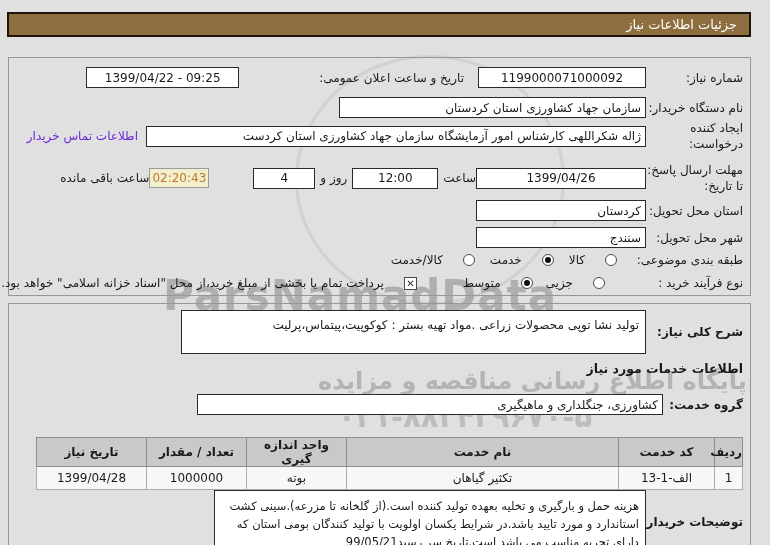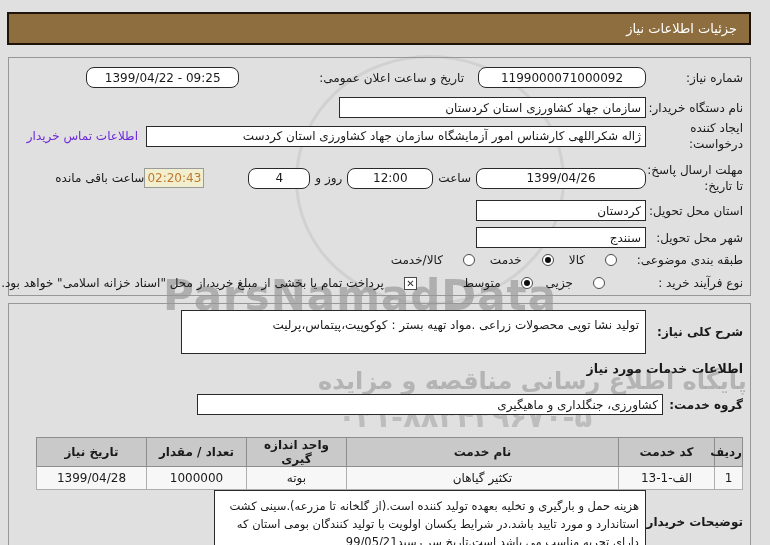--- a/index.html
+++ b/index.html
@@ -17,41 +17,41 @@
   #wm-brand { top: 271px; left: 163px; font-size: 42px; font-weight: bold;
     color: rgba(125,125,125,.5); letter-spacing: 1px; direction: ltr; }
   #wm-script { top: 320px; left: 400px; font-size: 23px; color: rgba(125,125,125,.25); }
   #wm-slogan { top: 367px; left: 318px; font-size: 24px; font-weight: bold;
     color: rgba(118,118,118,.42); }
   #wm-phone { top: 400px; left: 338px; font-size: 29px; font-weight: bold;
     color: rgba(118,118,118,.33); direction: ltr; letter-spacing: 3px; }
 
   
   .titlebar {
-    position: absolute; top: 12px; right: 19px; left: 7px; height: 33px;
+    position: absolute; top: 12px; right: 19px; left: 7px; height: 25px;
     border: 2px solid #1d1309; display: flex; align-items: center;
     padding: 0 12px; color: #fff; font-size: 13px; z-index: 2;
   }
 
   
   .fs { position: absolute; right: 19px; left: 8px; border: 1px solid #979797; z-index: 2; }
   #fs1 { top: 57px;  height: 239px; }
   #fs2 { top: 303px; height: 300px; }
 
   .row { position: absolute; right: 0; left: 0; display: flex; align-items: center; padding-right: 7px; }
   .lbl { flex: none; white-space: nowrap; }
   .lbl1 { width: 97px; }
   .pre { white-space: pre; line-height: 1.35; }
 
   .inp {
     background: #fff; border: 1px solid #2a2a2a; height: 21px;
     display: flex; align-items: center; padding: 0 4px; flex: none;
     overflow: hidden; white-space: nowrap;
   }
-  .center { justify-content: center; border-radius: 8px; }
+  .center { justify-content: center; }
   .ltr { direction: ltr; }
 
   .countdown {
     height: 20px; flex: none; display: flex; align-items: center; justify-content: center;
     border: 1px solid #9b9b9b;
   }
   .link { cursor: pointer; flex: none; }
 
   
   .opt { display: flex; align-items: center; gap: 20px; flex: none; }
@@ -120,21 +120,21 @@
     <span class="lbl lbl1 pre">ایجاد کننده
 درخواست:</span>
     <div class="inp" style="width:500px">ژاله شکراللهی کارشناس امور آزمایشگاه سازمان جهاد کشاورزی استان کردست</div>
     <span class="link" style="margin-right: 8px; color: #6d28d9;">اطلاعات تماس خریدار</span>
   </div>
 
   <div class="row" id="rowD">
     <span class="lbl lbl1 pre">مهلت ارسال پاسخ:
 تا تاریخ:</span>
     <div class="inp center ltr" style="width:170px">1399/04/26</div>
-    <span class="lbl" style="margin-right:5px">ساعت</span>
+    <span class="lbl" style="">ساعت</span>
     <div class="inp center ltr" style="width:86px;margin-right:5px">12:00</div>
     <span class="lbl" style="margin-right:5px">روز و</span>
     <div class="inp center ltr" style="width:62px;margin-right:5px">4</div>
     <div class="countdown ltr" style="width: 60px; margin-right: 44px; background: rgb(242, 239, 206); color: rgb(192, 120, 48);">02:20:43</div>
     <span class="lbl" style="">ساعت باقی مانده</span>
   </div>
 
   <div class="row" id="rowE">
     <span class="lbl lbl1">استان محل تحویل:</span>
     <div class="inp" style="width:170px">کردستان</div>

